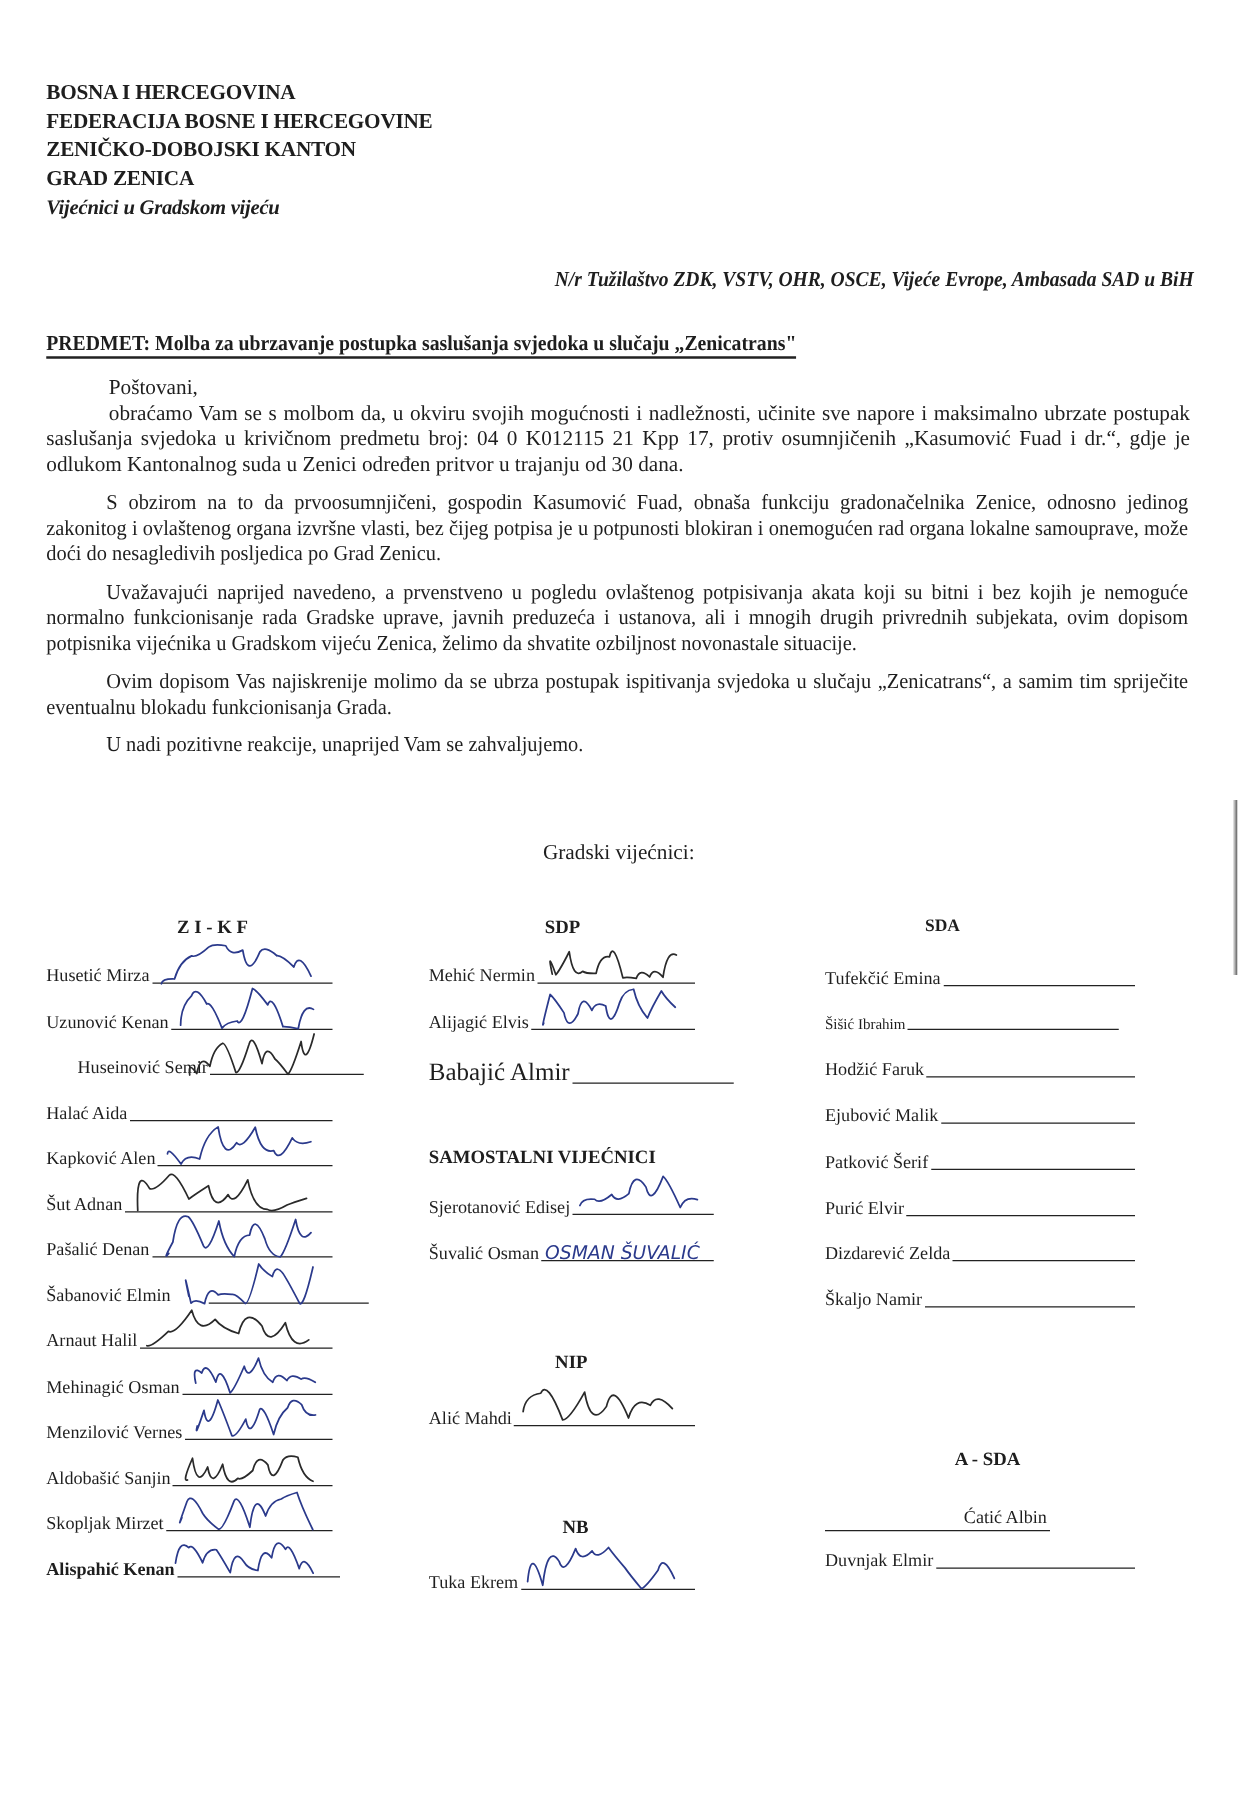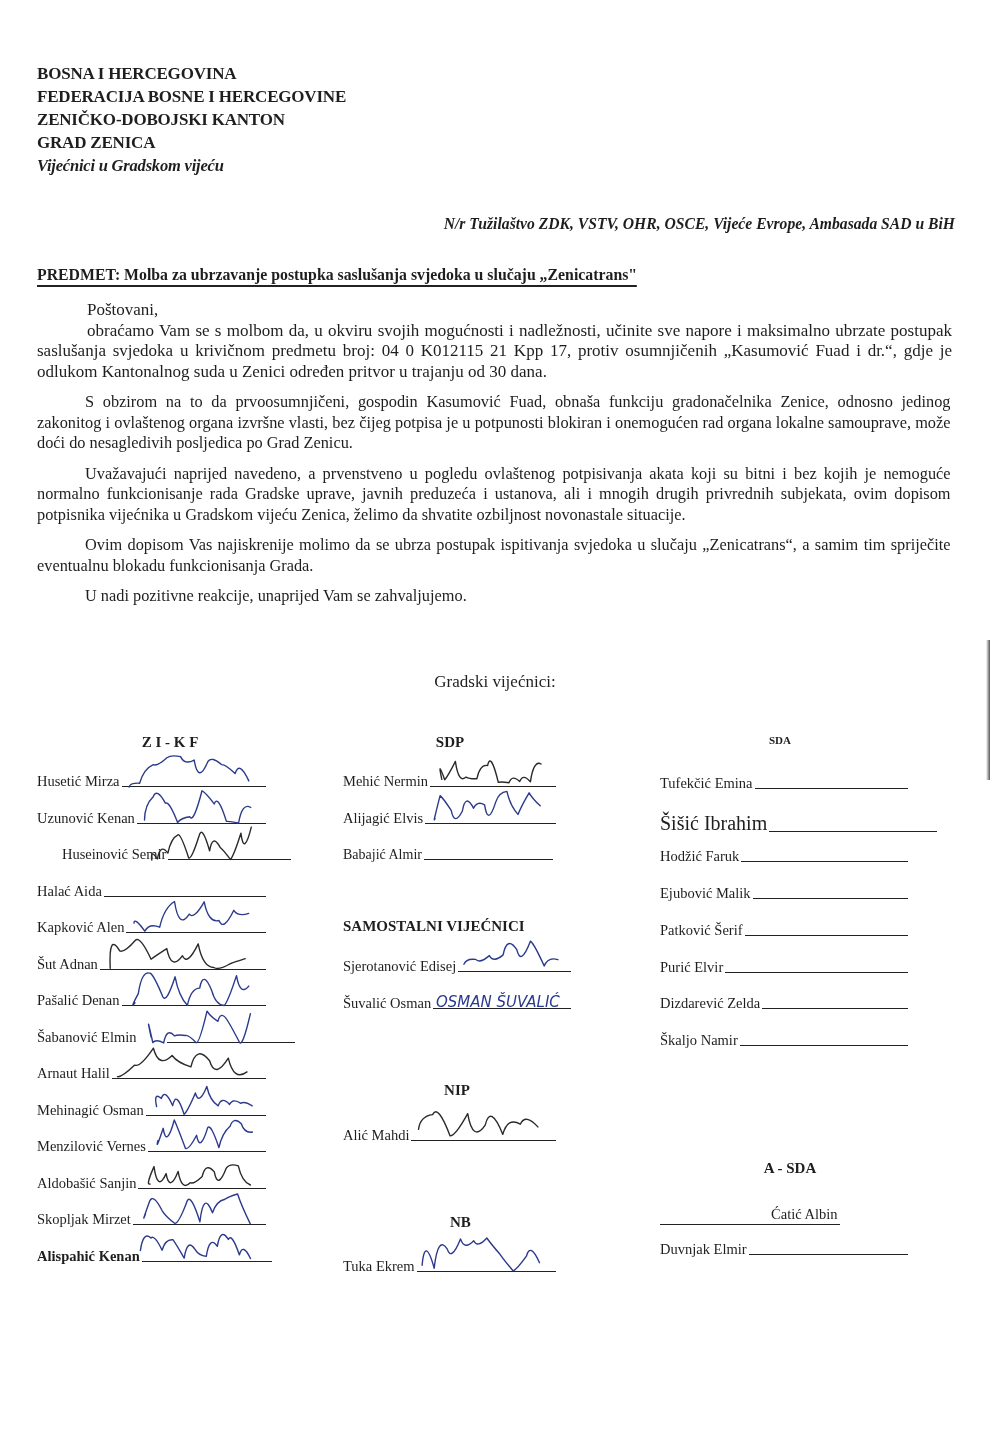--- a/index.html
+++ b/index.html
@@ -185,21 +185,21 @@
     <svg class="sig" width="146.03125" height="50" style="left: 428.969px; top: 745px; position: absolute;">
       <path d="M 12.8 34.3 Q 8.2 13.1 15.7 34.8 Q 18.9 31.2 26.4 16.4 Q 29.6 39.0 37.1 32.1 Q 40.3 34.0 47.9 33.7 Q 51.0 19.0 58.6 20.5 Q 61.7 6.1 69.3 37.3 Q 72.4 36.5 80.0 37.7 Q 83.1 29.1 90.7 36.6 Q 93.9 28.0 101.4 36.8 Q 104.6 14.7 112.1 19.0" stroke="#2a2a2a" stroke-width="1.4"></path>
     </svg>
     <div class="row" style="left: 343px; top: 810px; position: absolute; font-size: 14.5px; text-align: right;">
       <span class="name">Alijagić Elvis</span>
       <span class="line" style="width: 130.859px;"></span>
     </div>
     <svg class="sig" width="150.859375" height="50" style="left: 424.141px; top: 782px; position: absolute;">
       <path d="M 11.0 36.4 Q 8.3 44.0 16.1 13.6 Q 19.4 16.4 27.2 28.3 Q 30.5 44.5 38.4 29.0 Q 41.6 10.6 49.5 26.3 Q 52.8 18.6 60.6 22.8 Q 63.9 44.9 71.7 20.1 Q 75.0 10.1 82.9 9.4 Q 86.1 23.5 94.0 32.4 Q 97.3 24.0 105.1 10.8 Q 108.4 16.6 116.2 23.8" stroke="#2b3a8c" stroke-width="1.4"></path>
     </svg>
-    <div class="row" style="left: 343px; top: 847px; position: absolute; font-size: 14px;">
+    <div class="row" style="left: 343px; top: 847px; position: absolute; font-size: 20px;">
       <span class="name">Babajić Almir</span>
       <span class="line" style="width: 129.25px;"></span>
     </div>
     <div class="party" style="left: 343px; top: 918px; width: 210px; position: absolute; font-weight: bold; font-size: 15px; text-align: left; white-space: nowrap;">SAMOSTALNI VIJEĆNICI</div>
     <div class="row" style="left: 343px; top: 958px; position: absolute; font-size: 14.5px;">
       <span class="name">Sjerotanović Edisej</span>
       <span class="line" style="width: 112.844px;"></span>
     </div>
     <svg class="sig" width="132.84375" height="50" style="left: 457.156px; top: 930px; position: absolute;">
       <path d="M 6.9 34.4 Q 9.0 28.2 18.7 29.4 Q 22.7 33.8 32.4 25.6 Q 36.4 33.2 46.1 24.9 Q 50.1 5.2 59.8 19.7 Q 63.8 36.6 73.5 11.1 Q 77.5 14.4 87.2 36.0 Q 91.2 26.4 100.9 29.7" stroke="#2b3a8c" stroke-width="1.4"></path>
@@ -220,26 +220,26 @@
       <path d="M 8.5 30.3 Q 10.2 17.2 22.6 15.6 Q 27.7 4.3 40.1 36.9 Q 45.3 37.2 57.7 14.7 Q 62.8 44.1 75.2 26.1 Q 80.4 4.5 92.8 35.4 Q 97.9 17.6 110.3 25.2 Q 115.5 14.1 127.9 27.9" stroke="#2a2a2a" stroke-width="1.4"></path>
     </svg>
     <div class="party" style="left: 450px; top: 1214px; width: 30px; position: absolute; font-weight: bold; font-size: 15px; white-space: nowrap;">NB</div>
     <div class="row" style="left: 343px; top: 1258px; position: absolute; font-size: 14.5px;">
       <span class="name">Tuka Ekrem</span>
       <span class="line" style="width: 139.438px;"></span>
     </div>
     <svg class="sig" width="159.4375" height="50" style="left: 415.562px; top: 1230px; position: absolute;">
       <path d="M 6.1 35.3 Q 8.9 5.1 18.2 38.2 Q 22.0 4.8 31.3 19.1 Q 35.2 31.8 44.5 8.9 Q 48.4 20.6 57.7 10.7 Q 61.5 18.4 70.8 8.0 Q 74.7 13.5 84.0 24.3 Q 87.9 29.9 97.2 41.0 Q 101.1 39.2 110.4 26.2 Q 114.2 11.9 123.5 32.7" stroke="#2b3a8c" stroke-width="1.4"></path>
     </svg>
-    <div class="party" style="left: 740px; top: 734px; width: 80px; position: absolute; font-weight: bold; font-size: 11px; text-align: center; white-space: nowrap;">SDA</div>
+    <div class="party" style="left: 740px; top: 734px; width: 80px; position: absolute; font-weight: bold; font-size: 14px; white-space: nowrap;">SDA</div>
     <div class="row" style="left: 660px; top: 775px; position: absolute; font-size: 14.5px;">
       <span class="name">Tufekčić Emina</span>
       <span class="line" style="width: 153.5px;"></span>
     </div>
-    <div class="row" style="left: 660px; top: 811.7px; position: absolute; font-size: 20px;">
+    <div class="row" style="left: 660px; top: 811.7px; position: absolute; font-size: 12px;">
       <span class="name">Šišić Ibrahim</span>
       <span class="line" style="width: 168.266px;"></span>
     </div>
     <div class="row" style="left: 660px; top: 848.4px; position: absolute; font-size: 14.5px;">
       <span class="name">Hodžić Faruk</span>
       <span class="line" style="width: 166.672px;"></span>
     </div>
     <div class="row" style="left: 660px; top: 885.1px; position: absolute; font-size: 14.5px;">
       <span class="name">Ejubović Malik</span>
       <span class="line" style="width: 155.375px;"></span>

